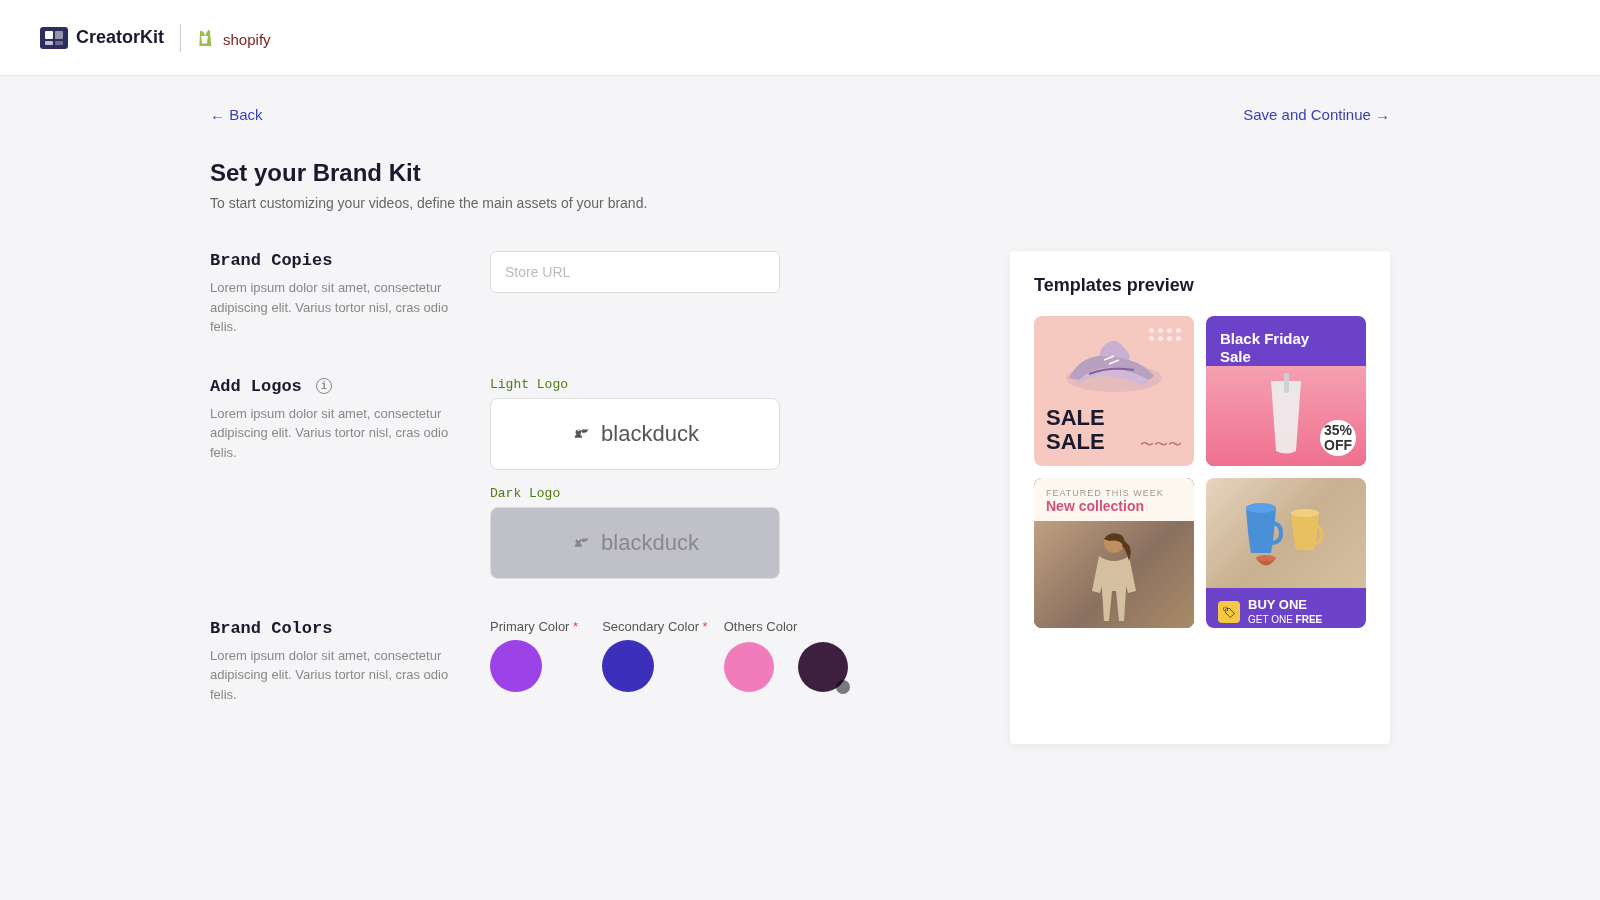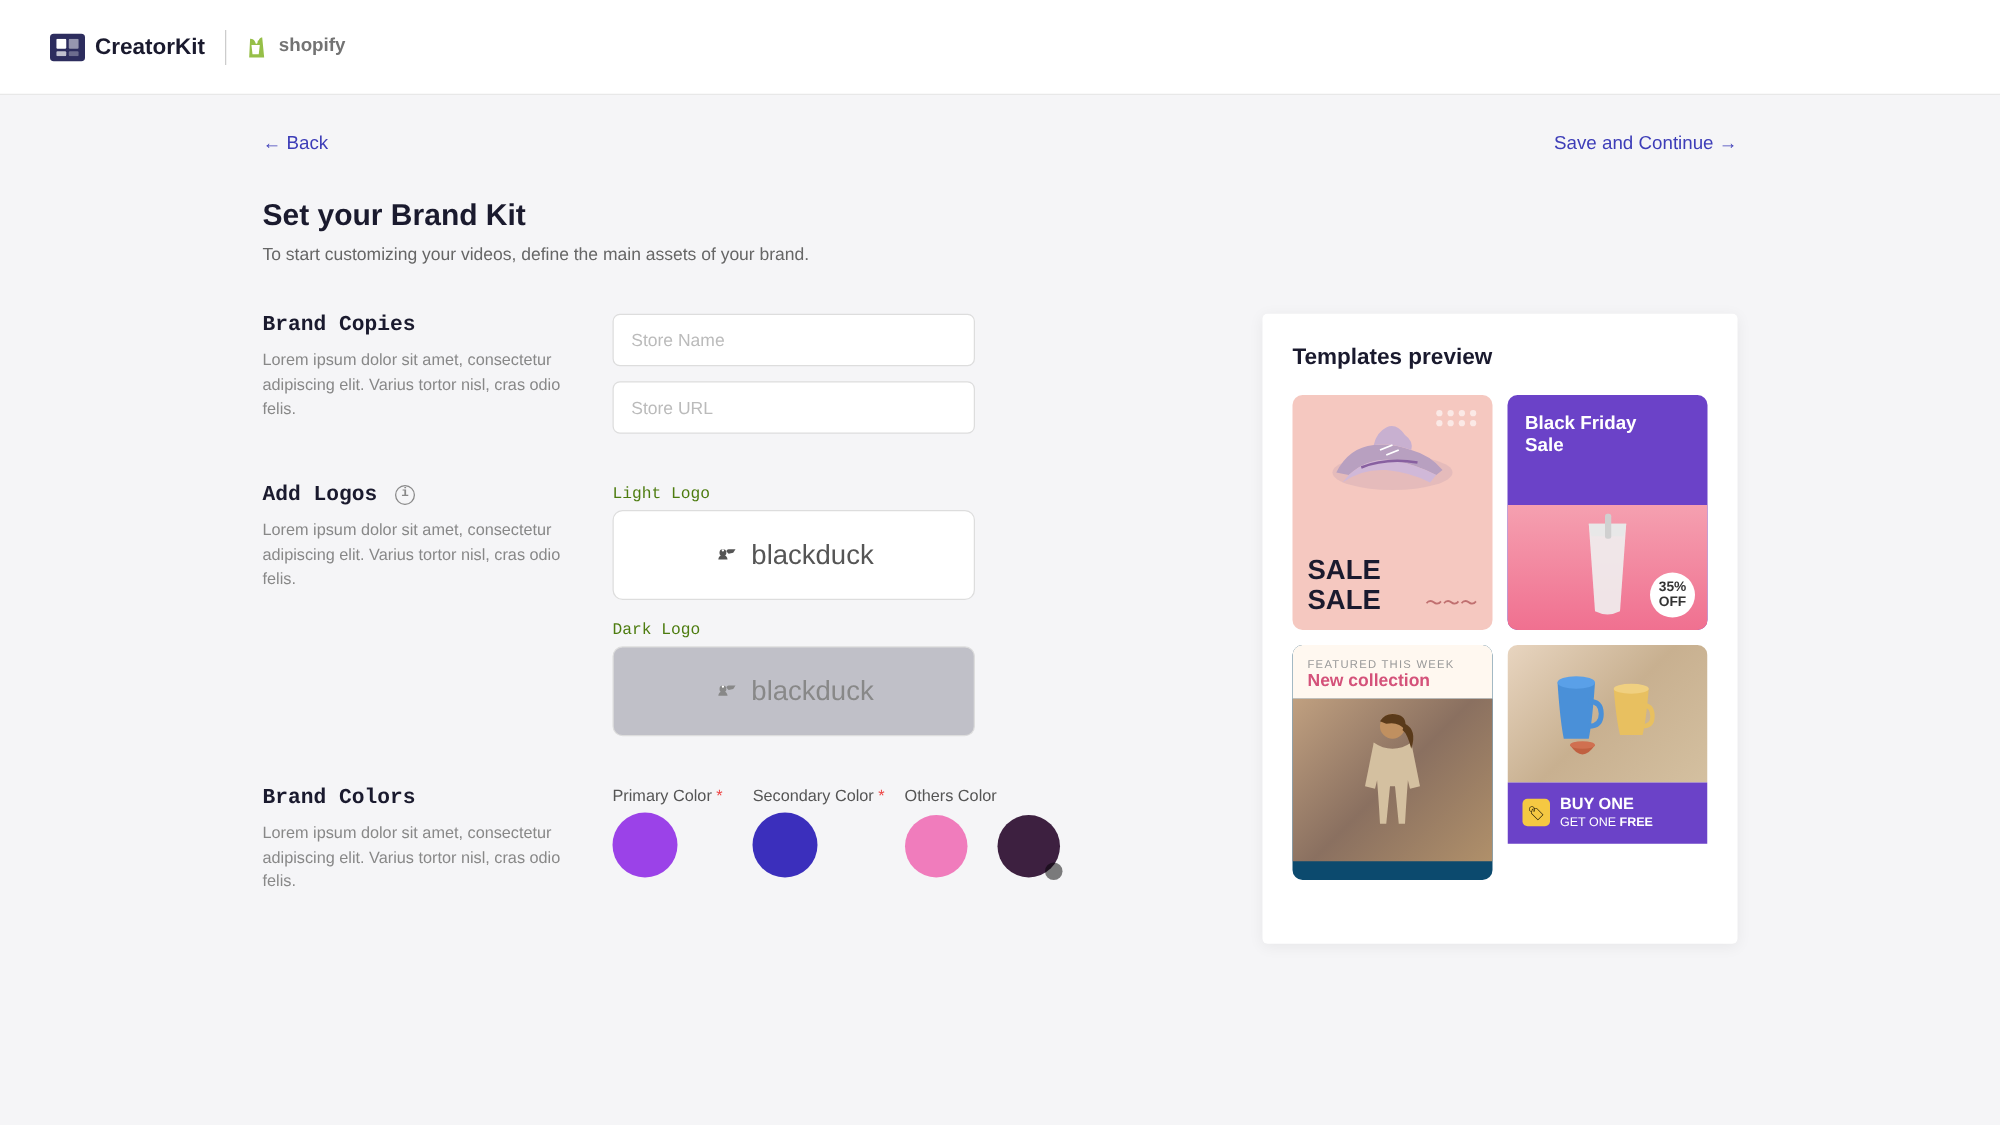--- a/index.html
+++ b/index.html
@@ -39,25 +39,24 @@
       font-size: 10px;
     }
     .header-divider {
       width: 1px;
       height: 28px;
       background: #ccc;
       margin: 0 16px;
     }
     .shopify-logo {
       display: flex;
-      align-items: flex-start;
+      align-items: flex-end;
       gap: 6px;
-      color: #737373;
+      color: #7f1d1d;
       font-size: 15px;
-      font-weight: bold;
     }
     .shopify-bag {
       width: 20px;
       height: 20px;
       color: #96bf48;
     }
 
     
     .main {
       max-width: 1300px;
@@ -260,21 +259,21 @@
       margin-bottom: 20px;
     }
     .templates-grid {
       display: grid;
       grid-template-columns: 1fr 1fr;
       gap: 12px;
     }
     .template-card {
       border-radius: 8px;
       overflow: hidden;
-      height: 188px;
+      height: 150px;
       position: relative;
     }
 
     
     .t1 {
       background: #f5c8c0;
       display: flex;
       flex-direction: column;
       justify-content: flex-end;
       padding: 12px;
@@ -331,21 +330,21 @@
       position: absolute;
       bottom: 10px;
       right: 10px;
       width: 36px;
       height: 36px;
       background: white;
       border-radius: 50%;
       display: flex;
       align-items: center;
       justify-content: center;
-      font-size: 11px;
+      font-size: 14px;
       color: #333;
       text-align: center;
       font-weight: 600;
       line-height: 1.1;
     }
 
     
     .t3 {
       background: #0c4a6e;
       position: relative;
@@ -457,21 +456,20 @@
 
     <div>
 
       <div class="section">
         <div class="section-layout">
           <div>
             <div class="section-title">Brand Copies</div>
             <div class="section-desc">Lorem ipsum dolor sit amet, consectetur adipiscing elit. Varius tortor nisl, cras odio felis.</div>
           </div>
           <div class="form-fields">
-            <input class="text-input" type="text" placeholder="Store Name" style="">
             <input class="text-input" type="text" placeholder="Store URL" style="">
           </div>
         </div>
       </div>
 
       <div class="section">
         <div class="section-layout">
           <div>
             <div class="section-title">
               <span>Add Logos</span>

